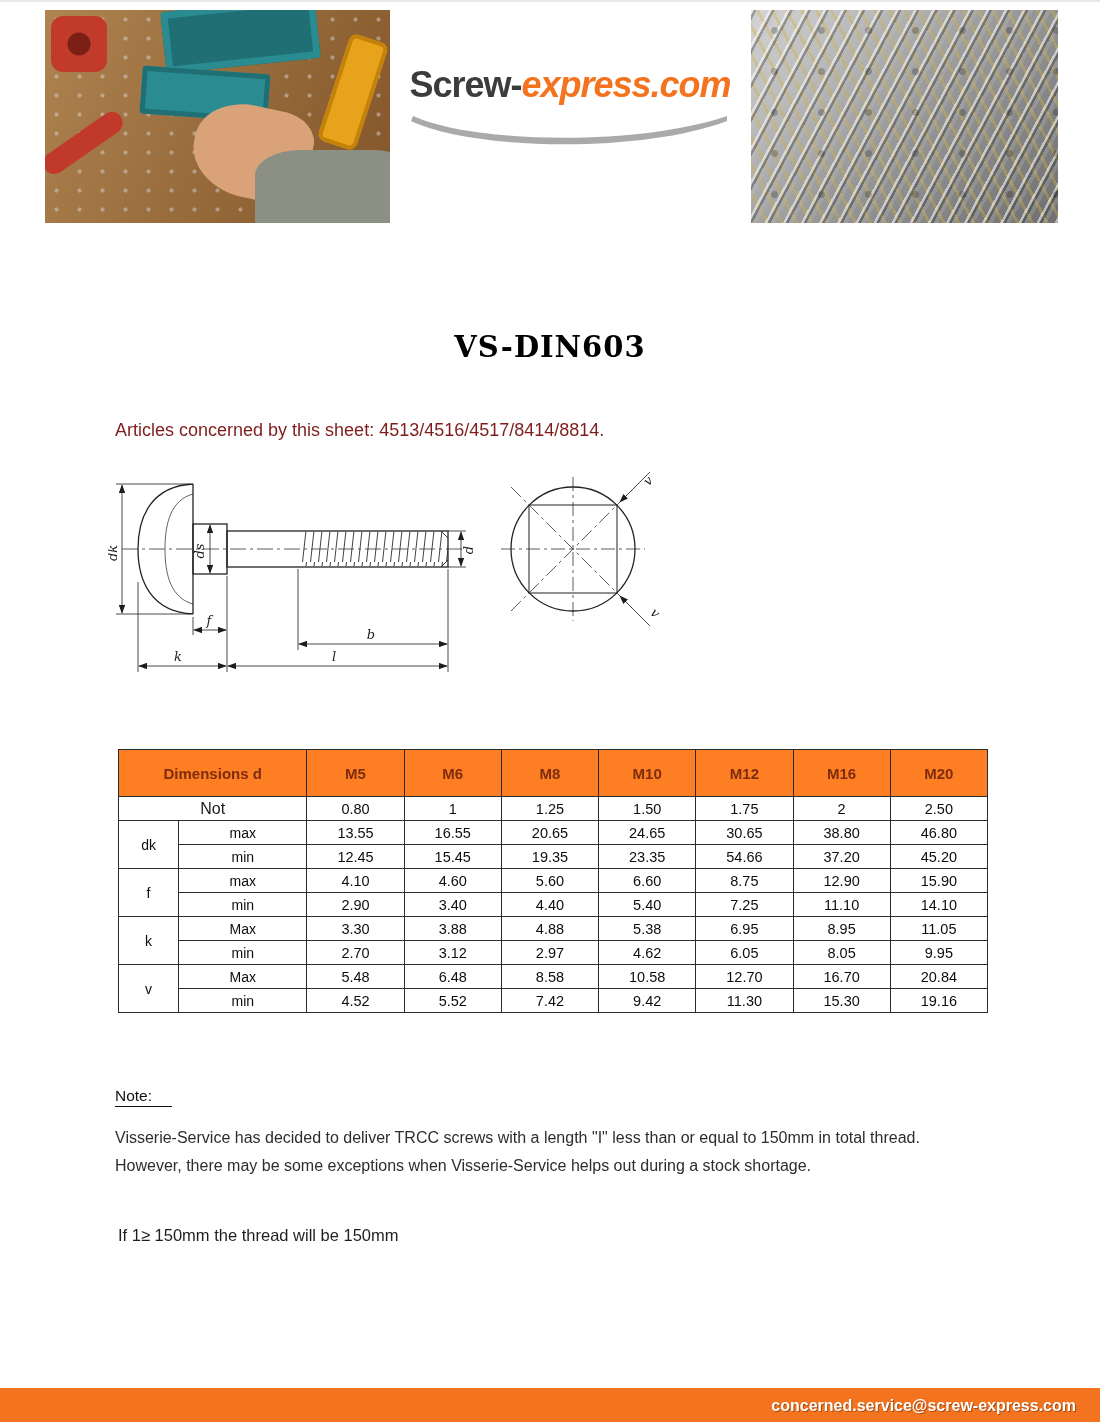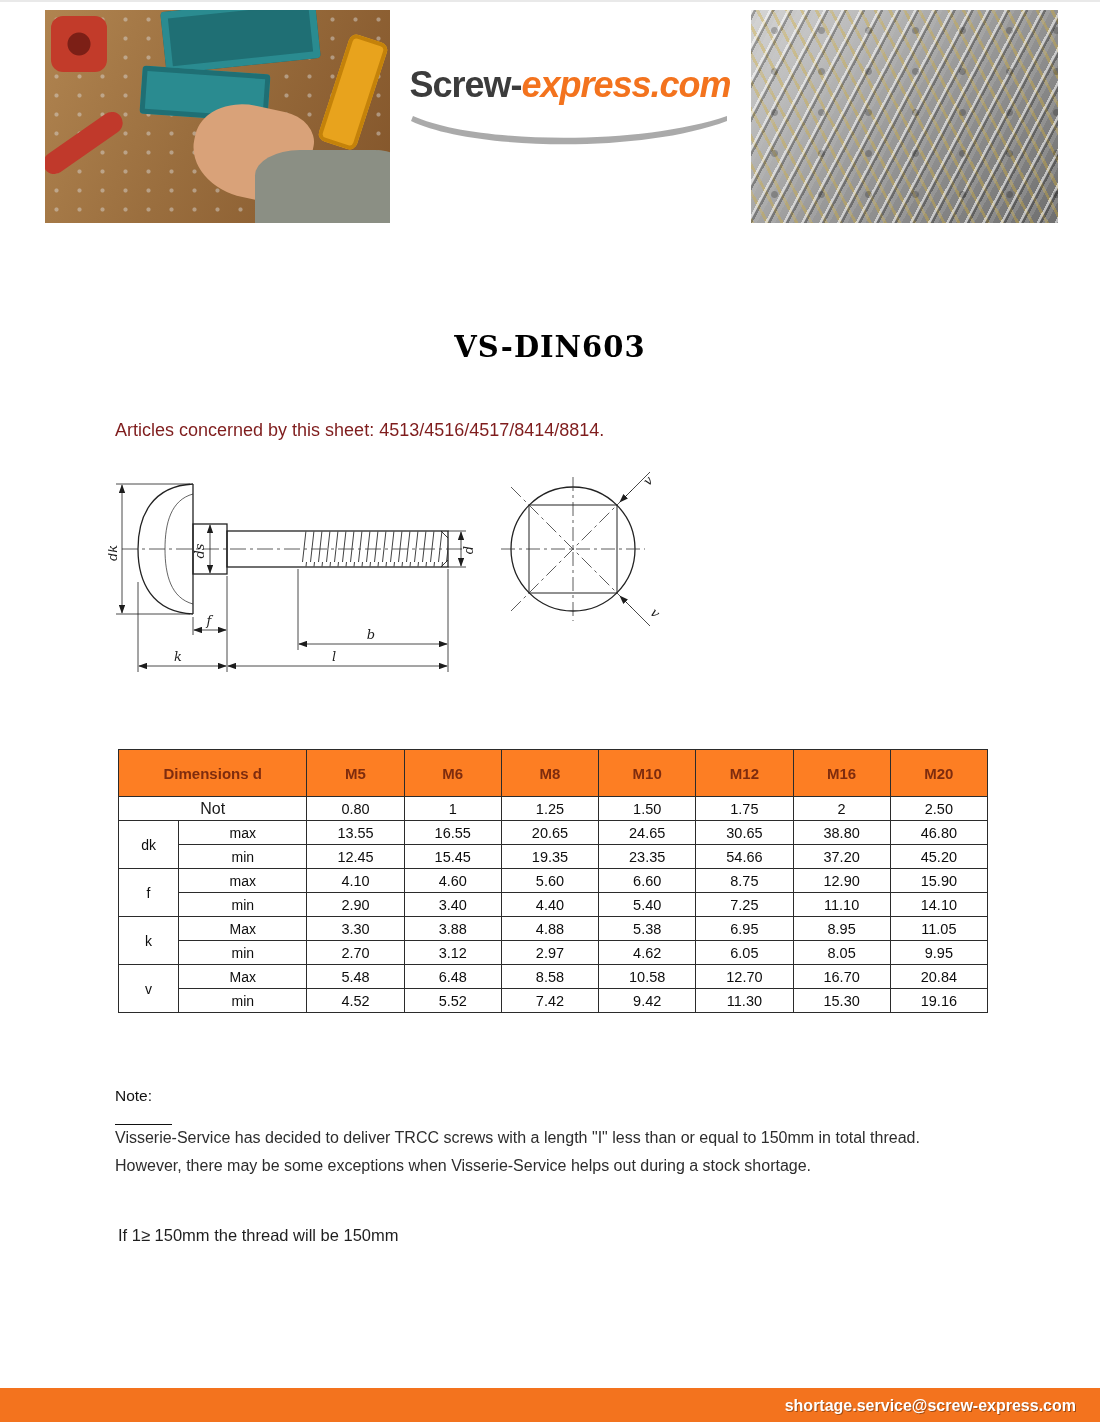--- a/index.html
+++ b/index.html
@@ -68,21 +68,21 @@
     font-weight:600;height:46px;font-size:15px;
   }
   .col-group{width:60px;}
   .col-sub{width:128px;}
   .col-val{width:97px;}
   td.not-label{font-size:16px;color:#1a1a1a;}
   td.group-label,td.row-label{font-size:14px;}
 
   
   .note-heading{position:absolute;left:115px;top:1085px;font-size:15.5px;color:#111;}
-  .note-heading span{border-bottom:1.5px solid #111;padding-right:20px;padding-bottom:20px;}
+  .note-heading span{border-bottom:1.5px solid #111;padding-right:20px;padding-bottom:2px;}
   .note-para{position:absolute;left:115px;top:1122px;width:868px;font-size:16px;line-height:1.75;color:#2d2d2d;}
   .thread-line{position:absolute;left:118px;top:1224px;font-size:16.5px;color:#1f1f1f;}
 
   
   .footer-bar{
     position:absolute;left:0;top:1386px;width:1100px;height:36px;
     background:var(--accent-orange);box-sizing:border-box;
     text-align:right;padding-right:24px;line-height:36px;
   }
   .footer-email{color:#fff;font-weight:700;font-size:16px;text-shadow:1px 1px 0 rgba(0,0,0,.35);}
@@ -321,16 +321,16 @@
     </table>
   </div>
 
   <div class="note-heading">
     <span>Note:</span>
   </div>
   <div class="note-para">Visserie-Service has decided to deliver TRCC screws with a length "I" less than or equal to 150mm in total thread. However, there may be some exceptions when Visserie-Service helps out during a stock shortage.</div>
   <div class="thread-line">If 1≥ 150mm the thread will be 150mm</div>
 
   <div class="footer-bar">
-    <span class="footer-email">shortage.service@screw-express.com</span>
+    <span class="footer-email">concerned.service@screw-express.com</span>
   </div>
 
 </div>
 
 </body></html>

